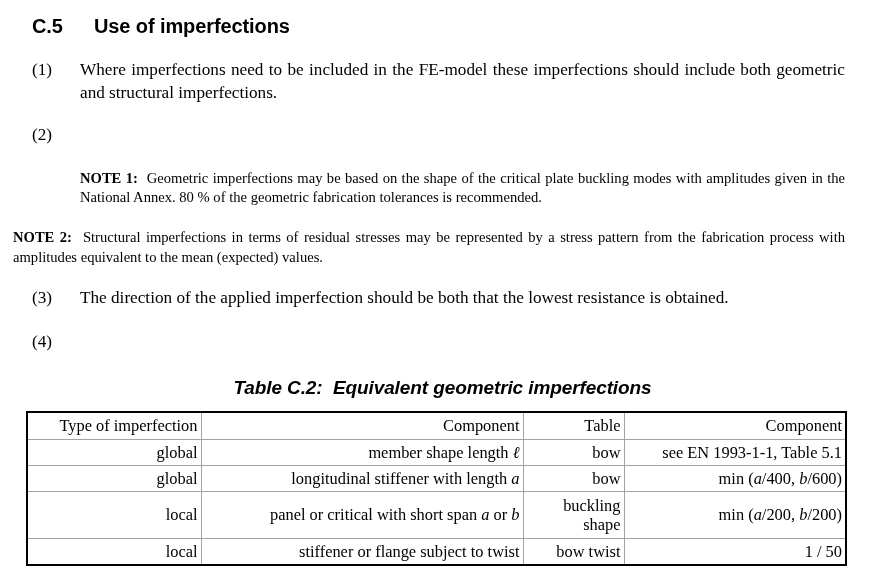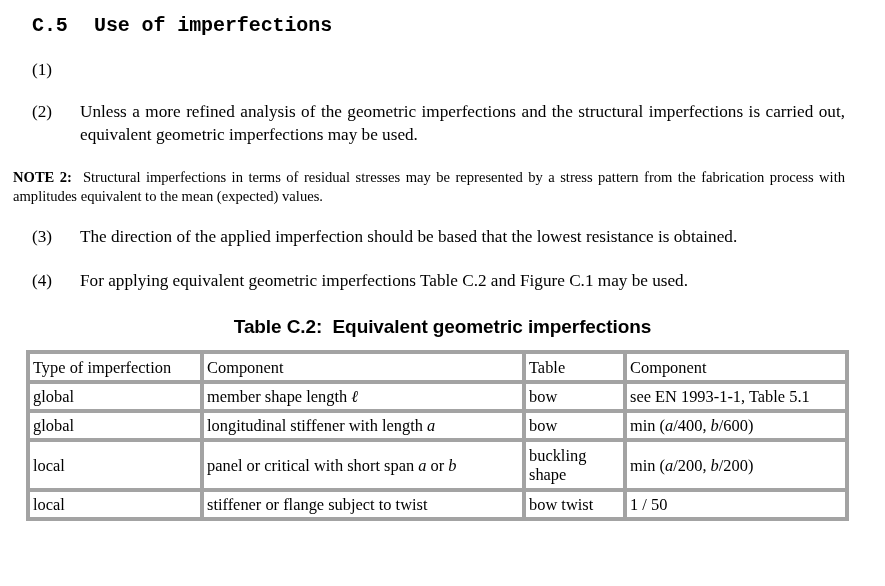--- a/index.html
+++ b/index.html
@@ -18,21 +18,21 @@
   .page {
     padding: 0;
     width: 885px;
     height: 586px;
     box-sizing: border-box;
     position: relative;
   }
 
   
   .section-heading {
-    font-family: Liberation Mono, monospace;
+    font-family: Liberation Sans, sans-serif;
     font-weight: bold;
     font-size: 20px;
     letter-spacing: -0.1px;
     padding: 14px 0 0 32px;
     line-height: 1.2;
   }
   .section-heading .sec-num {
     display: inline-block;
     min-width: 62px;
   }
@@ -79,40 +79,41 @@
   }
 
   
   .table-caption {
     font-family: "Liberation Sans", "DejaVu Sans", sans-serif;
     font-weight: bold;
     font-size: 19px;
     text-align: center;
     margin-top: 23px;
     letter-spacing: -0.1px;
+    font-style: italic;
   }
   .table-caption .cap-label::after {
     content: "\00a0\00a0";
   }
 
   
   .table-wrap {
     margin-top: 12px;
     padding: 0 40px 0 26px;
   }
   table.imperf {
     border-collapse: collapse;
     width: 819px;
     table-layout: fixed;
     border: 2px solid #000;
     font-size: 16.4px;
   }
   table.imperf td, table.imperf th {
-    border: 4px solid #a3a3a3;
-    text-align: left;
+    border: 1px solid #a3a3a3;
+    text-align: right;
     vertical-align: middle;
     font-weight: normal;
     padding: 1px 3px;
     line-height: 1.16;
   }
   table.imperf thead td {
     height: 24px;
   }
   col.c-type     { width: 174px; }
   col.c-comp     { width: 322px; }
@@ -130,40 +131,42 @@
 <body>
 
 <div class="page">
 
   <div class="section-heading">
     <span class="sec-num">C.5</span><span>Use of imperfections</span>
   </div>
 
   <div class="clause clause-1">
     <span class="num">(1)</span>
+    <span class="body">Where imperfections need to be included in the FE-model these imperfections should include both geometric and structural imperfections.</span>
   </div>
 
   <div class="clause clause-2">
     <span class="num">(2)</span>
-    <span class="body">Unless a more refined analysis of the geometric imperfections and the structural imperfections is carried out, equivalent geometric imperfections may be used.</span>
-  </div>
-
+  </div>
+
+  <div class="note note-1">
+    <span class="note-label">NOTE 1:</span><span>Geometric imperfections may be based on the shape of the critical plate buckling modes with amplitudes given in the National Annex. 80 % of the geometric fabrication tolerances is recommended.</span>
+  </div>
 
   <div class="note note-2">
     <span class="note-label">NOTE 2:</span><span>Structural imperfections in terms of residual stresses may be represented by a stress pattern from the fabrication process with amplitudes equivalent to the mean (expected) values.</span>
   </div>
 
   <div class="clause clause-3">
     <span class="num">(3)</span>
-    <span class="body">The direction of the applied imperfection should be based that the lowest resistance is obtained.</span>
+    <span class="body">The direction of the applied imperfection should be both that the lowest resistance is obtained.</span>
   </div>
 
   <div class="clause clause-4">
     <span class="num">(4)</span>
-    <span class="body">For applying equivalent geometric imperfections Table C.2 and Figure C.1 may be used.</span>
   </div>
 
   <div class="table-caption">
     <span class="cap-label">Table C.2:</span><span>Equivalent geometric imperfections</span>
   </div>
 
   <div class="table-wrap">
     <table class="imperf">
       <colgroup>
         <col class="c-type">

